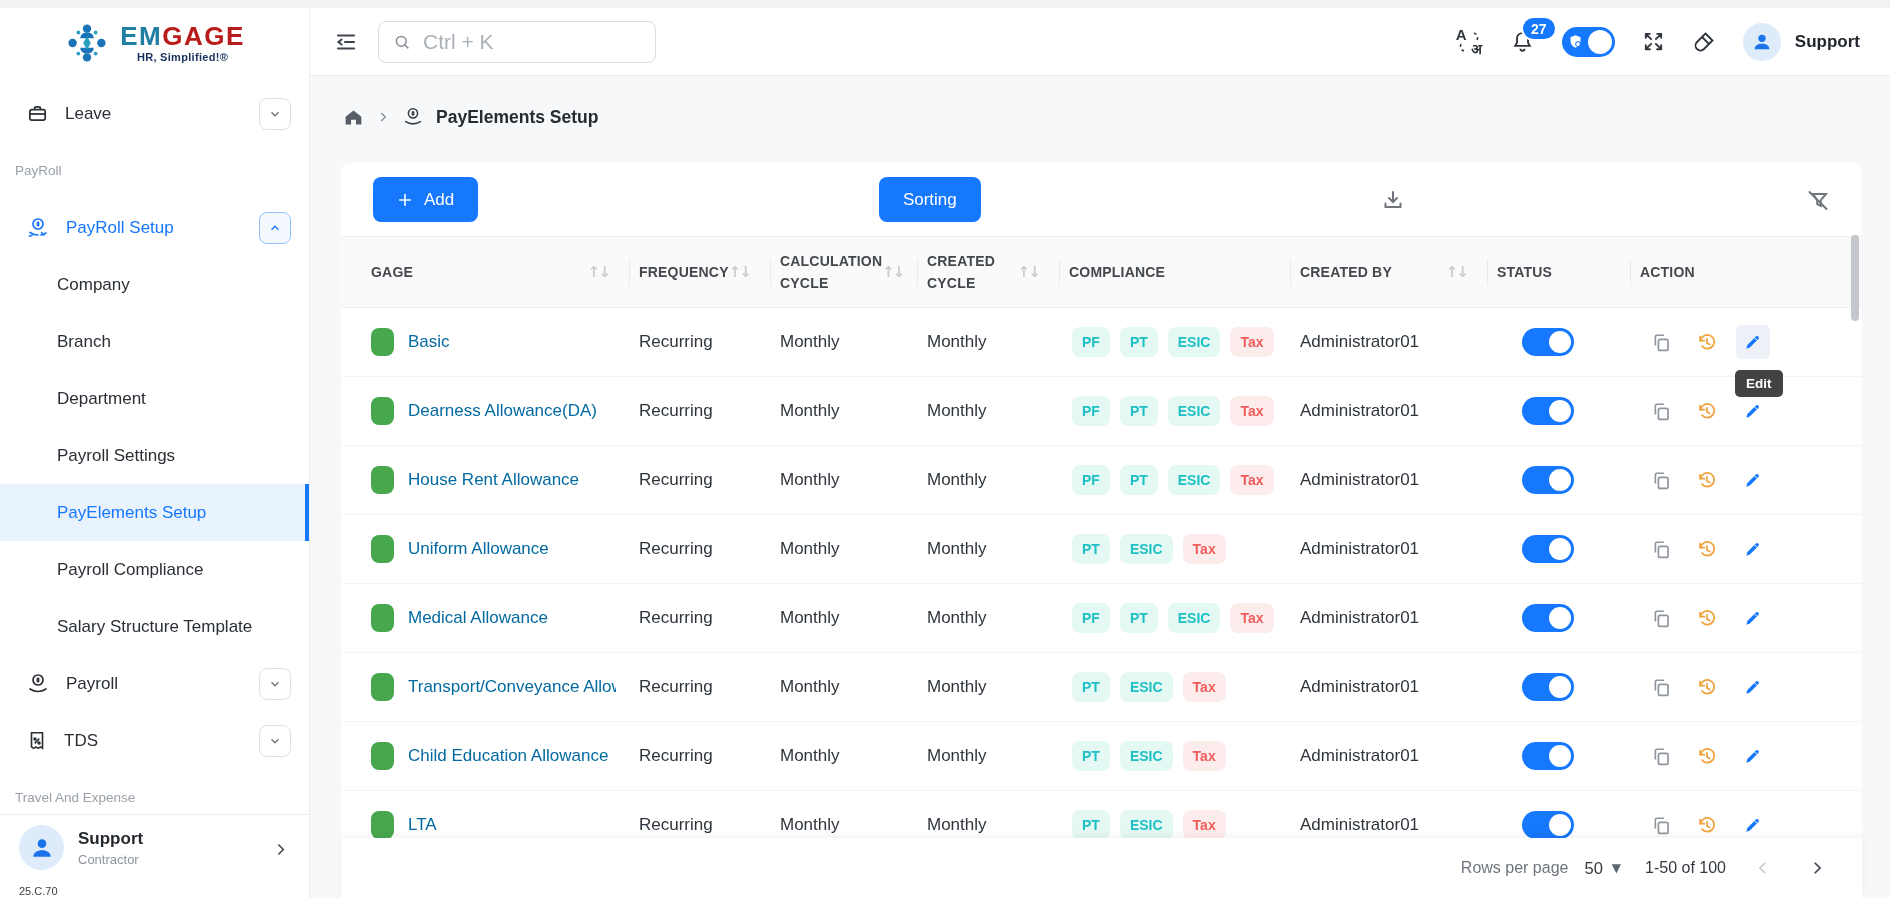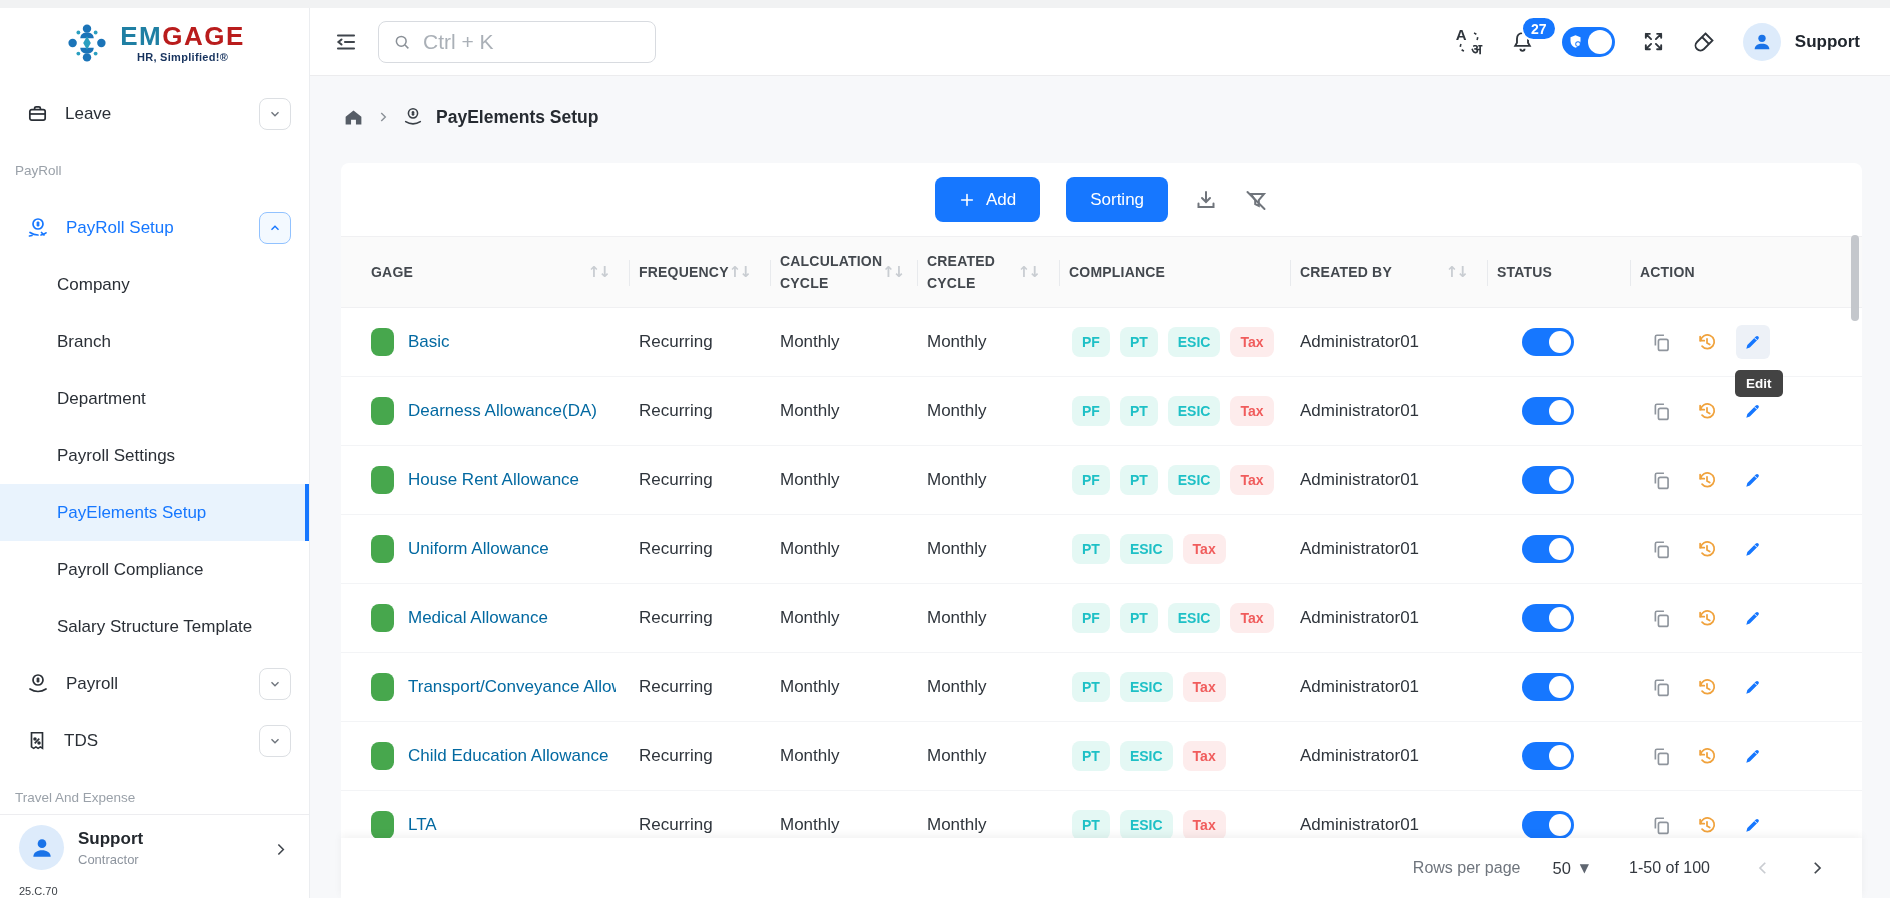--- a/index.html
+++ b/index.html
@@ -48,21 +48,21 @@
   .header-toggle{width:53px;height:30px;border-radius:15px;background:#1677ff;position:relative;display:flex;align-items:center;padding-left:6px;cursor:pointer;box-sizing:border-box;}
   .header-toggle .knob{position:absolute;right:3px;top:3px;width:24px;height:24px;background:#fff;border-radius:50%;}
   .avatar-sm{width:38px;height:38px;border-radius:50%;background:#ddebfb;display:flex;align-items:center;justify-content:center;cursor:pointer;}
   .topbar-user-name{font-size:17px;font-weight:bold;color:#20262e;margin-left:-13px;cursor:pointer;}
 
   
   .content{position:absolute;left:310px;top:76px;right:0;bottom:0;background:#f7f8fa;}
   .breadcrumb{position:absolute;left:33px;top:30px;display:flex;align-items:center;gap:12px;color:#565d66;}
   .breadcrumb-title{font-size:17.5px;font-weight:bold;color:#262b31;}
   .card{position:absolute;left:31px;top:87px;width:1521px;bottom:0;background:#fff;border-radius:8px 8px 0 0;}
-  .toolbar{height:73px;display:flex;align-items:center;justify-content:center;gap:26px;padding:0 32px;box-sizing:border-box;}
+  .toolbar{height:73px;display:flex;align-items:center;justify-content:space-between;gap:26px;padding:0 32px;box-sizing:border-box;}
   .btn{height:45px;padding:0 24px;border-radius:8px;background:#1677ff;color:#fff;font-size:17px;display:flex;align-items:center;gap:11px;border:none;cursor:pointer;font-family:inherit;}
   .tool-icon{color:#70757c;cursor:pointer;}
 
   .thead{height:72px;background:#fafafa;border-top:1px solid #f0f0f2;border-bottom:1px solid #f0f0f2;display:flex;align-items:center;padding-left:30px;font-size:14px;font-weight:bold;color:#43484e;box-sizing:border-box;}
   .th{display:flex;align-items:center;height:100%;position:relative;padding-left:10px;box-sizing:border-box;letter-spacing:.2px;}
   .th.first{padding-left:0;}
   .th.bordered::before{content:'';position:absolute;left:0;top:23px;height:26px;width:1px;background:#e8eaed;}
   .th .hlabel{line-height:1.6;}
   .th .wrap{max-width:105px;}
   .sort{margin-left:auto;margin-right:20px;color:#c9cdd2;font-size:15px;letter-spacing:-2px;cursor:pointer;font-family:"DejaVu Sans",sans-serif;}
@@ -83,21 +83,21 @@
   .row-toggle{width:52px;height:28px;border-radius:14px;background:#1677ff;position:relative;margin-left:25px;cursor:pointer;flex:none;}
   .row-toggle::after{content:'';position:absolute;right:3px;top:3px;width:22px;height:22px;border-radius:50%;background:#fff;}
   .actions{gap:12px;padding-left:14px;}
   .action-icon{width:34px;height:34px;display:flex;align-items:center;justify-content:center;border-radius:6px;cursor:pointer;}
   .action-icon.hovered{background:#edf1f7;}
   .ic-copy{color:#8f959d;} .ic-history{color:#f0a23c;} .ic-edit{color:#1677ff;}
 
   .tooltip{position:absolute;left:1394px;top:207px;background:#434343;color:#fff;font-size:13.5px;font-weight:bold;padding:6px 11px;border-radius:5px;z-index:20;}
   .scroll-thumb{position:absolute;right:3px;top:72px;width:8px;height:86px;border-radius:4px;background:#c4c7cc;z-index:15;cursor:pointer;}
 
-  .card-footer{position:absolute;bottom:0;left:0;right:0;height:60px;background:#fff;display:flex;align-items:center;justify-content:flex-end;gap:40px;padding-right:36px;box-shadow:0 -3px 8px rgba(0,0,0,.05);z-index:10;box-sizing:border-box;}
+  .card-footer{position:absolute;bottom:0;left:0;right:0;height:60px;background:#fff;display:flex;align-items:center;justify-content:flex-end;gap:24px;padding-right:36px;box-shadow:0 -3px 8px rgba(0,0,0,.05);z-index:10;box-sizing:border-box;}
   .pag-label{font-size:16px;color:#6f757d;}
   .pag-size{font-size:16.5px;color:#33383f;display:flex;align-items:center;gap:9px;cursor:pointer;margin-left:-8px;}
   .caret{font-size:12px;color:#5f6670;font-family:"DejaVu Sans",sans-serif;}
   .pag-range{font-size:16px;color:#33383f;}
   .pag-nav{display:flex;gap:36px;margin-left:4px;align-items:center;}
   .pag-prev{color:#c9ccd1;cursor:default;}
   .pag-next{color:#43484e;cursor:pointer;}
 </style>
 </head>
 <body>

